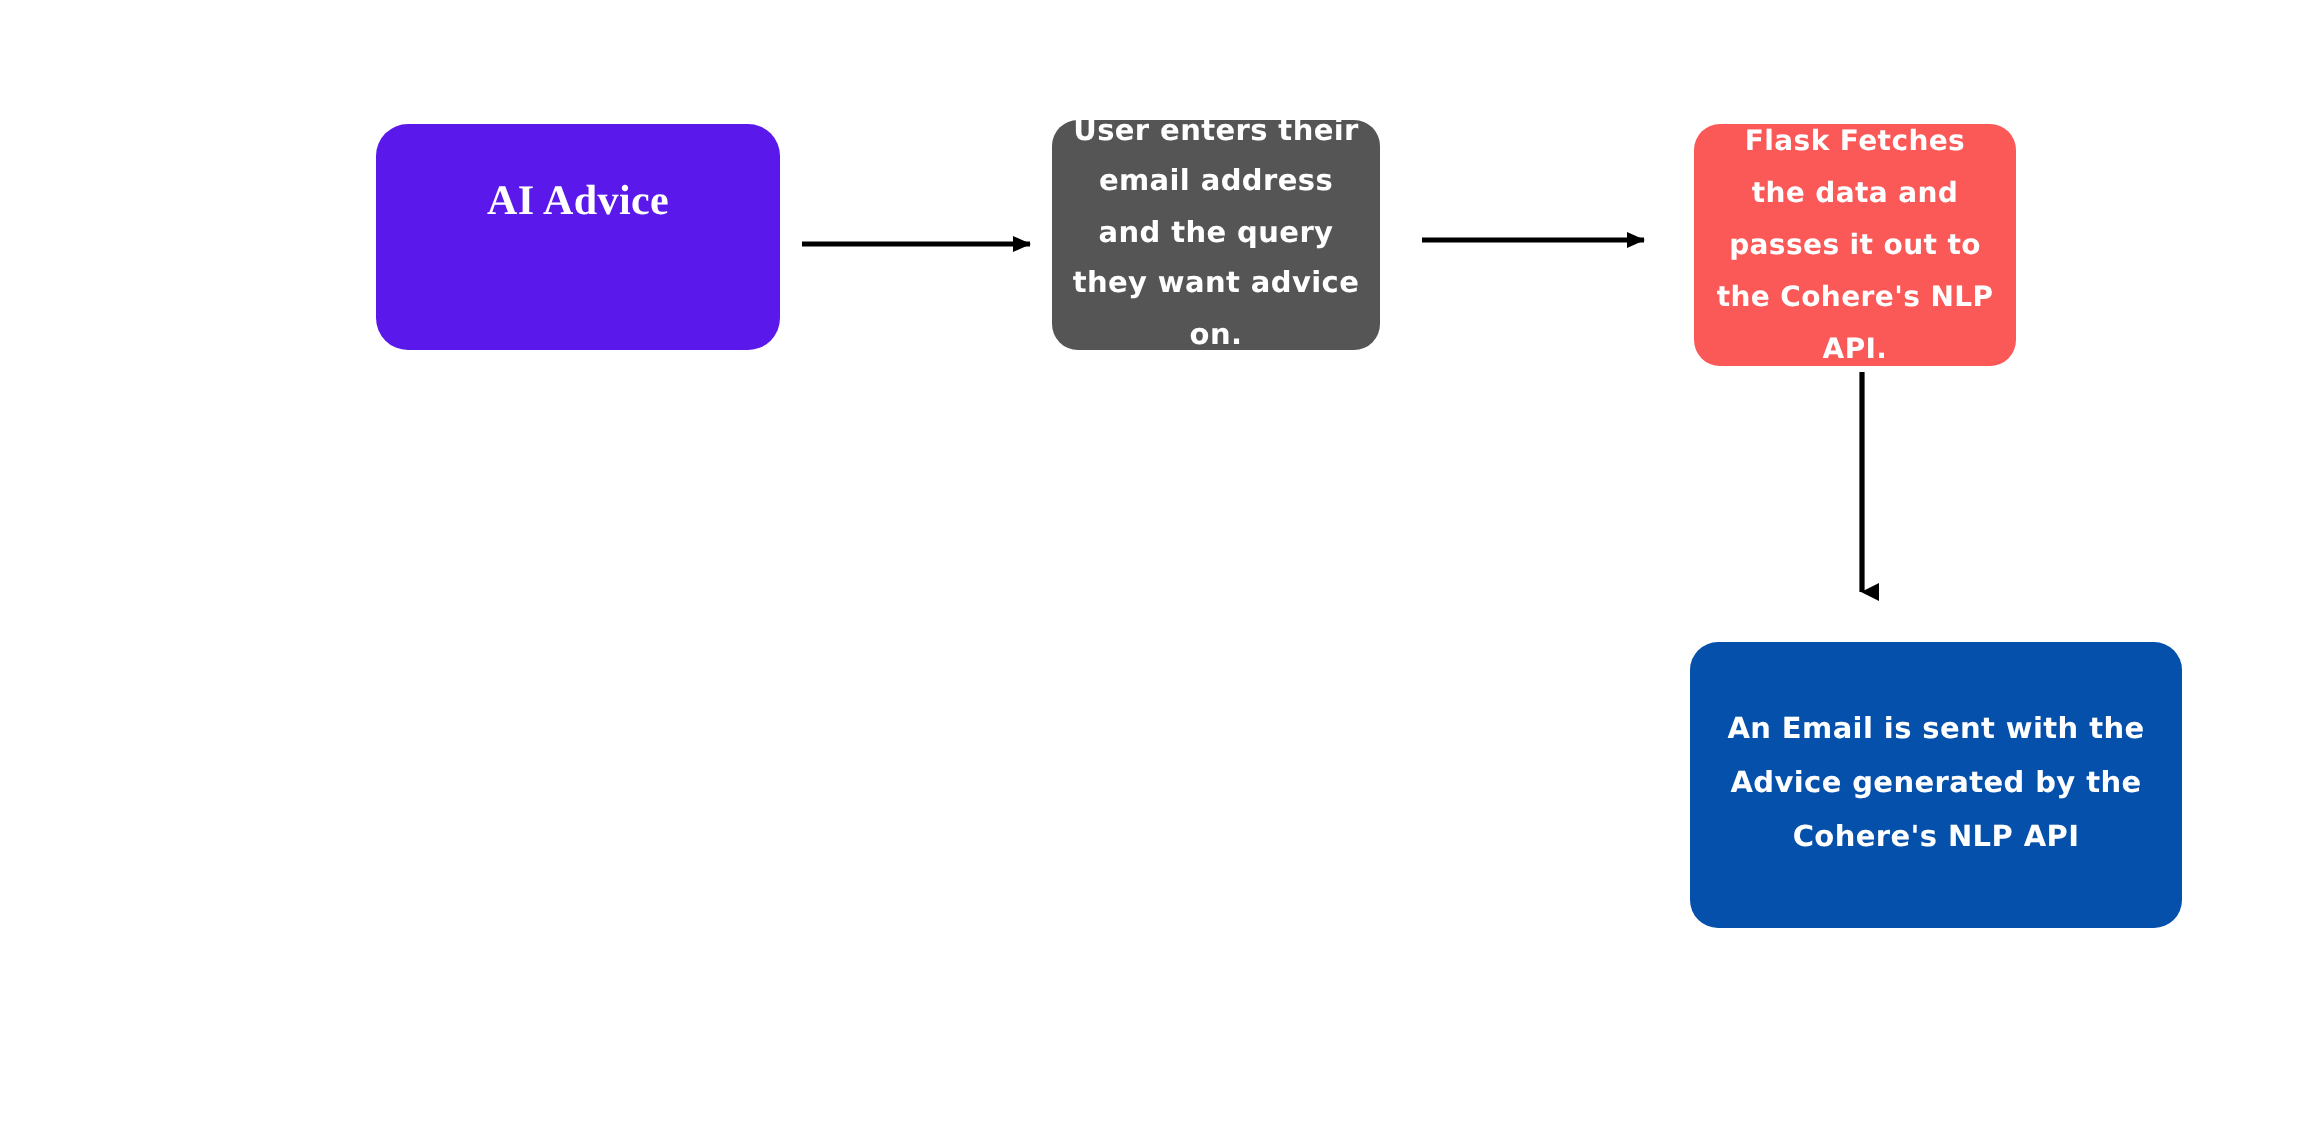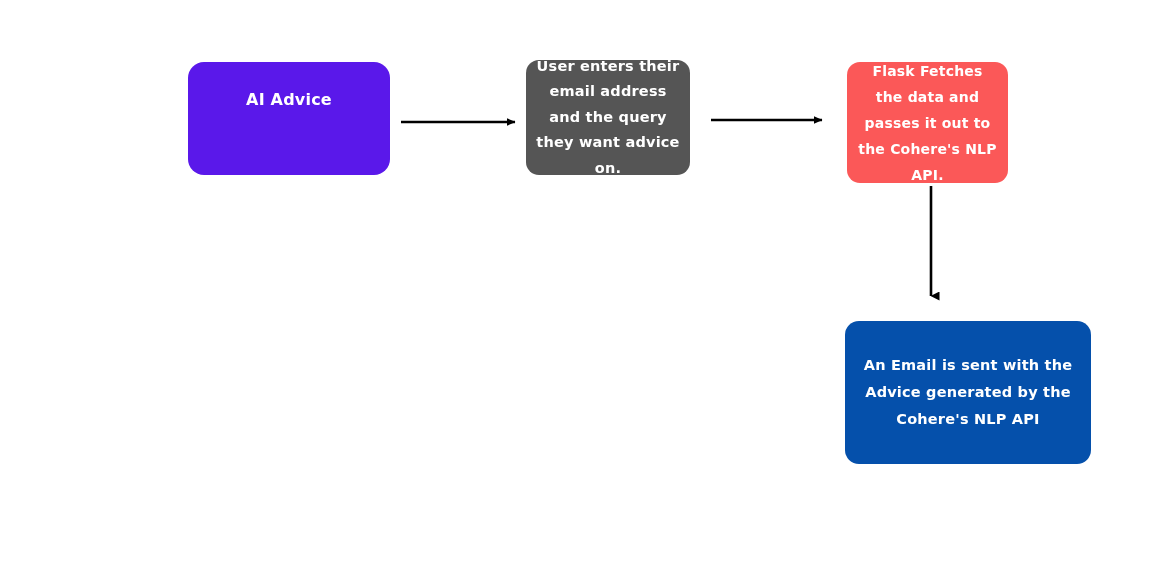--- a/index.html
+++ b/index.html
@@ -47,22 +47,23 @@
     left: 188px;
     top: 62px;
     width: 202px;
     height: 113px;
     background: #5a18ea;
     border-radius: 16px;
     align-items: flex-start;
     padding-top: 24px;
   }
   #node-ai-advice .node-text {
-    font-size: 16px;
+    font-size: 21px;
     line-height: 28px;
+    font-family: Liberation Serif, serif;
   }
 
   
   #node-user-input {
     left: 526px;
     top: 60px;
     width: 164px;
     height: 115px;
     background: #555555;
     border-radius: 13px;

